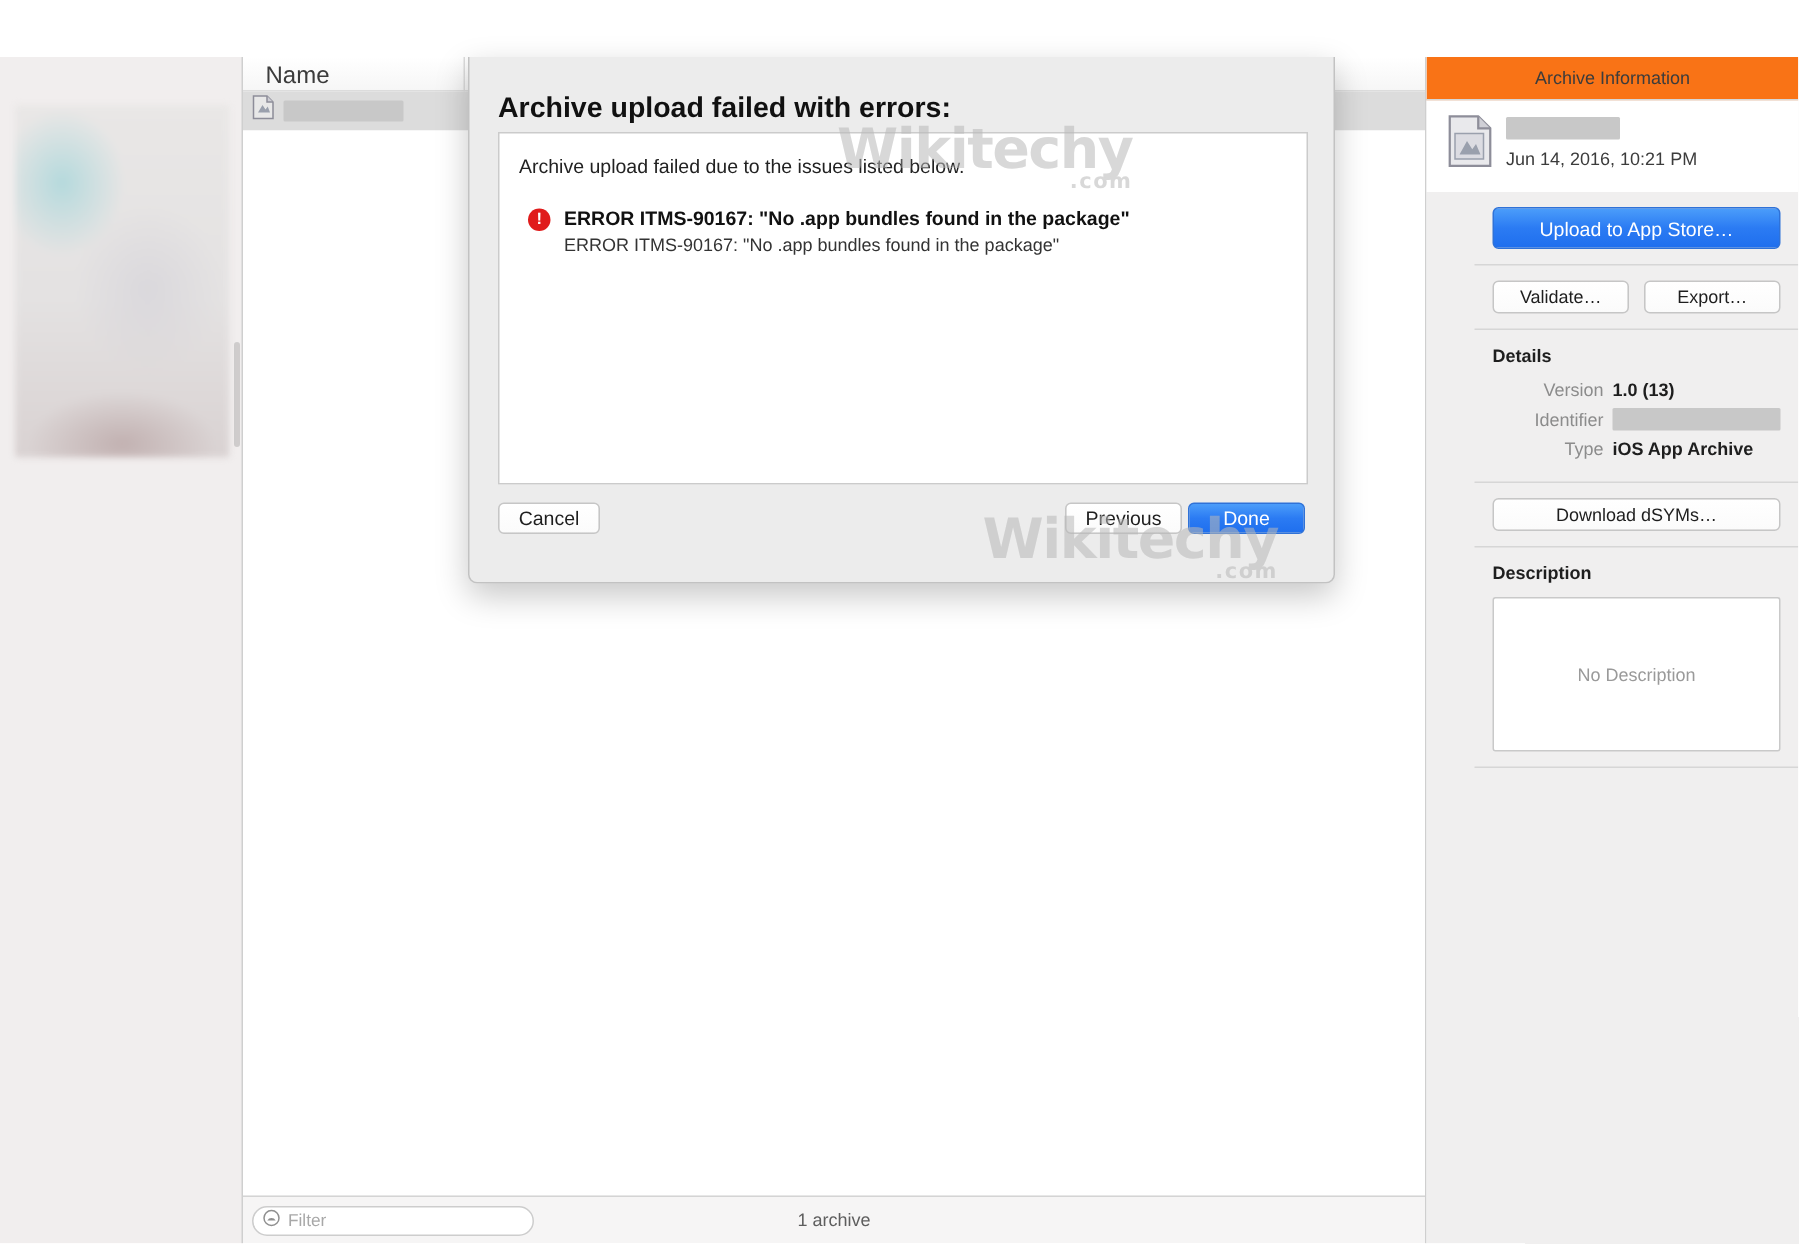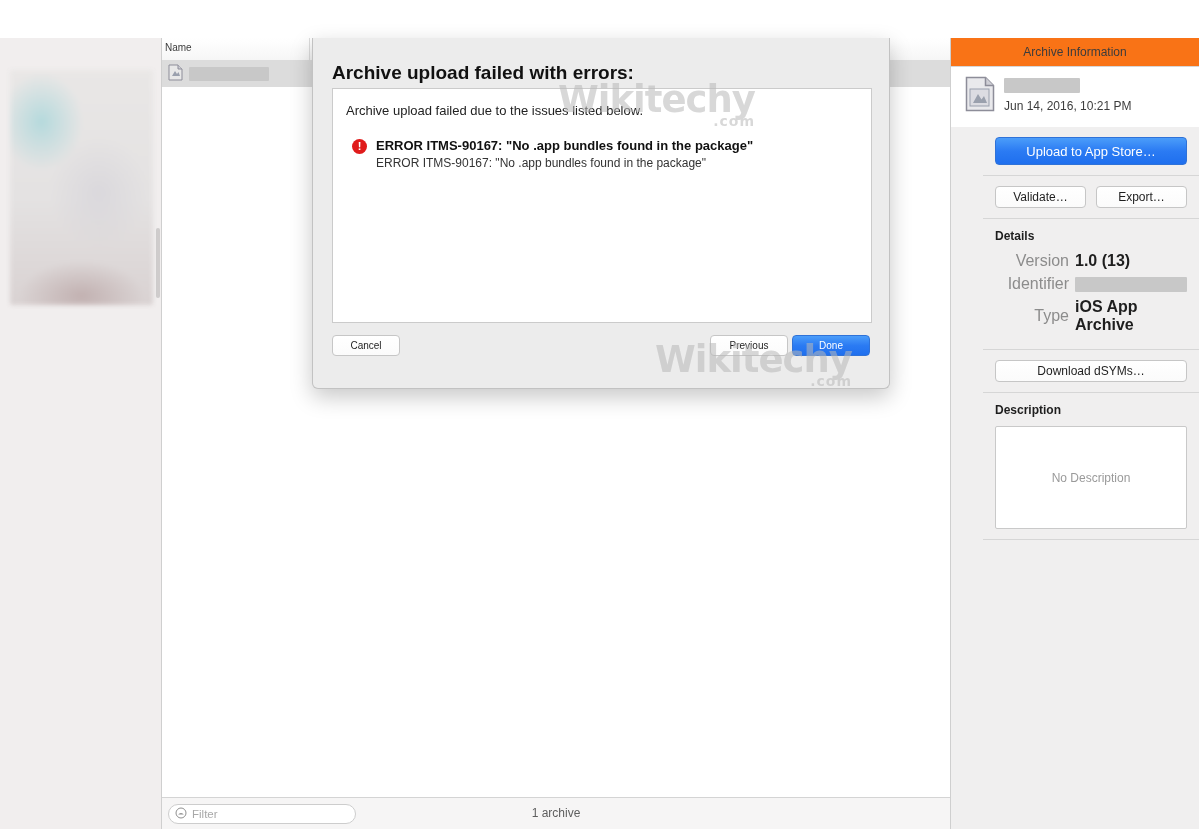--- a/index.html
+++ b/index.html
@@ -126,22 +126,22 @@
   }
   .col-header {
     position: relative;
     height: 23px;
     background: linear-gradient(to bottom, #ffffff, #f6f6f6);
     border-bottom: 1px solid #dcdcdc;
     box-sizing: border-box;
   }
   .col-header .col-name {
     position: absolute;
-    left: 3px; top: 4px;
-    font-size: 10px;
+    left: 15px; top: 4px;
+    font-size: 16px;
     color: #3c3c3c;
   }
   .col-sep {
     position: absolute;
     top: 0; left: 147px;
     width: 1px; height: 23px;
     background: #dcdcdc;
   }
   .row {
     position: relative;
@@ -281,21 +281,21 @@
   .blk-title {
     font-size: 12px;
     font-weight: bold;
     color: #1e1e1e;
     margin-bottom: 9px;
   }
   .detail-row {
     display: flex;
     align-items: center;
     margin-bottom: 5px;
-    font-size: 16px;
+    font-size: 12px;
   }
   .detail-row .lbl {
     width: 74px;
     text-align: right;
     color: #8c8c8c;
     padding-right: 6px;
     flex: 0 0 auto;
   }
   .detail-row .val {
     color: #1e1e1e;
@@ -383,21 +383,21 @@
   .sheet-footer {
     position: absolute;
     left: 0; bottom: 0;
     width: 100%; height: 62px;
   }
   .btn-sheet {
     position: absolute;
     height: 21px;
     min-width: 68px;
     border-radius: 4px;
-    font-size: 10px;
+    font-size: 13px;
     font-family: "Liberation Sans", sans-serif;
     cursor: default;
     box-sizing: border-box;
   }
   .btn-cancel {
     left: 19px; top: 9px;
     border: 1px solid #c6c6c6;
     background: linear-gradient(to bottom, #ffffff, #fbfbfb);
     color: #1e1e1e;
   }

